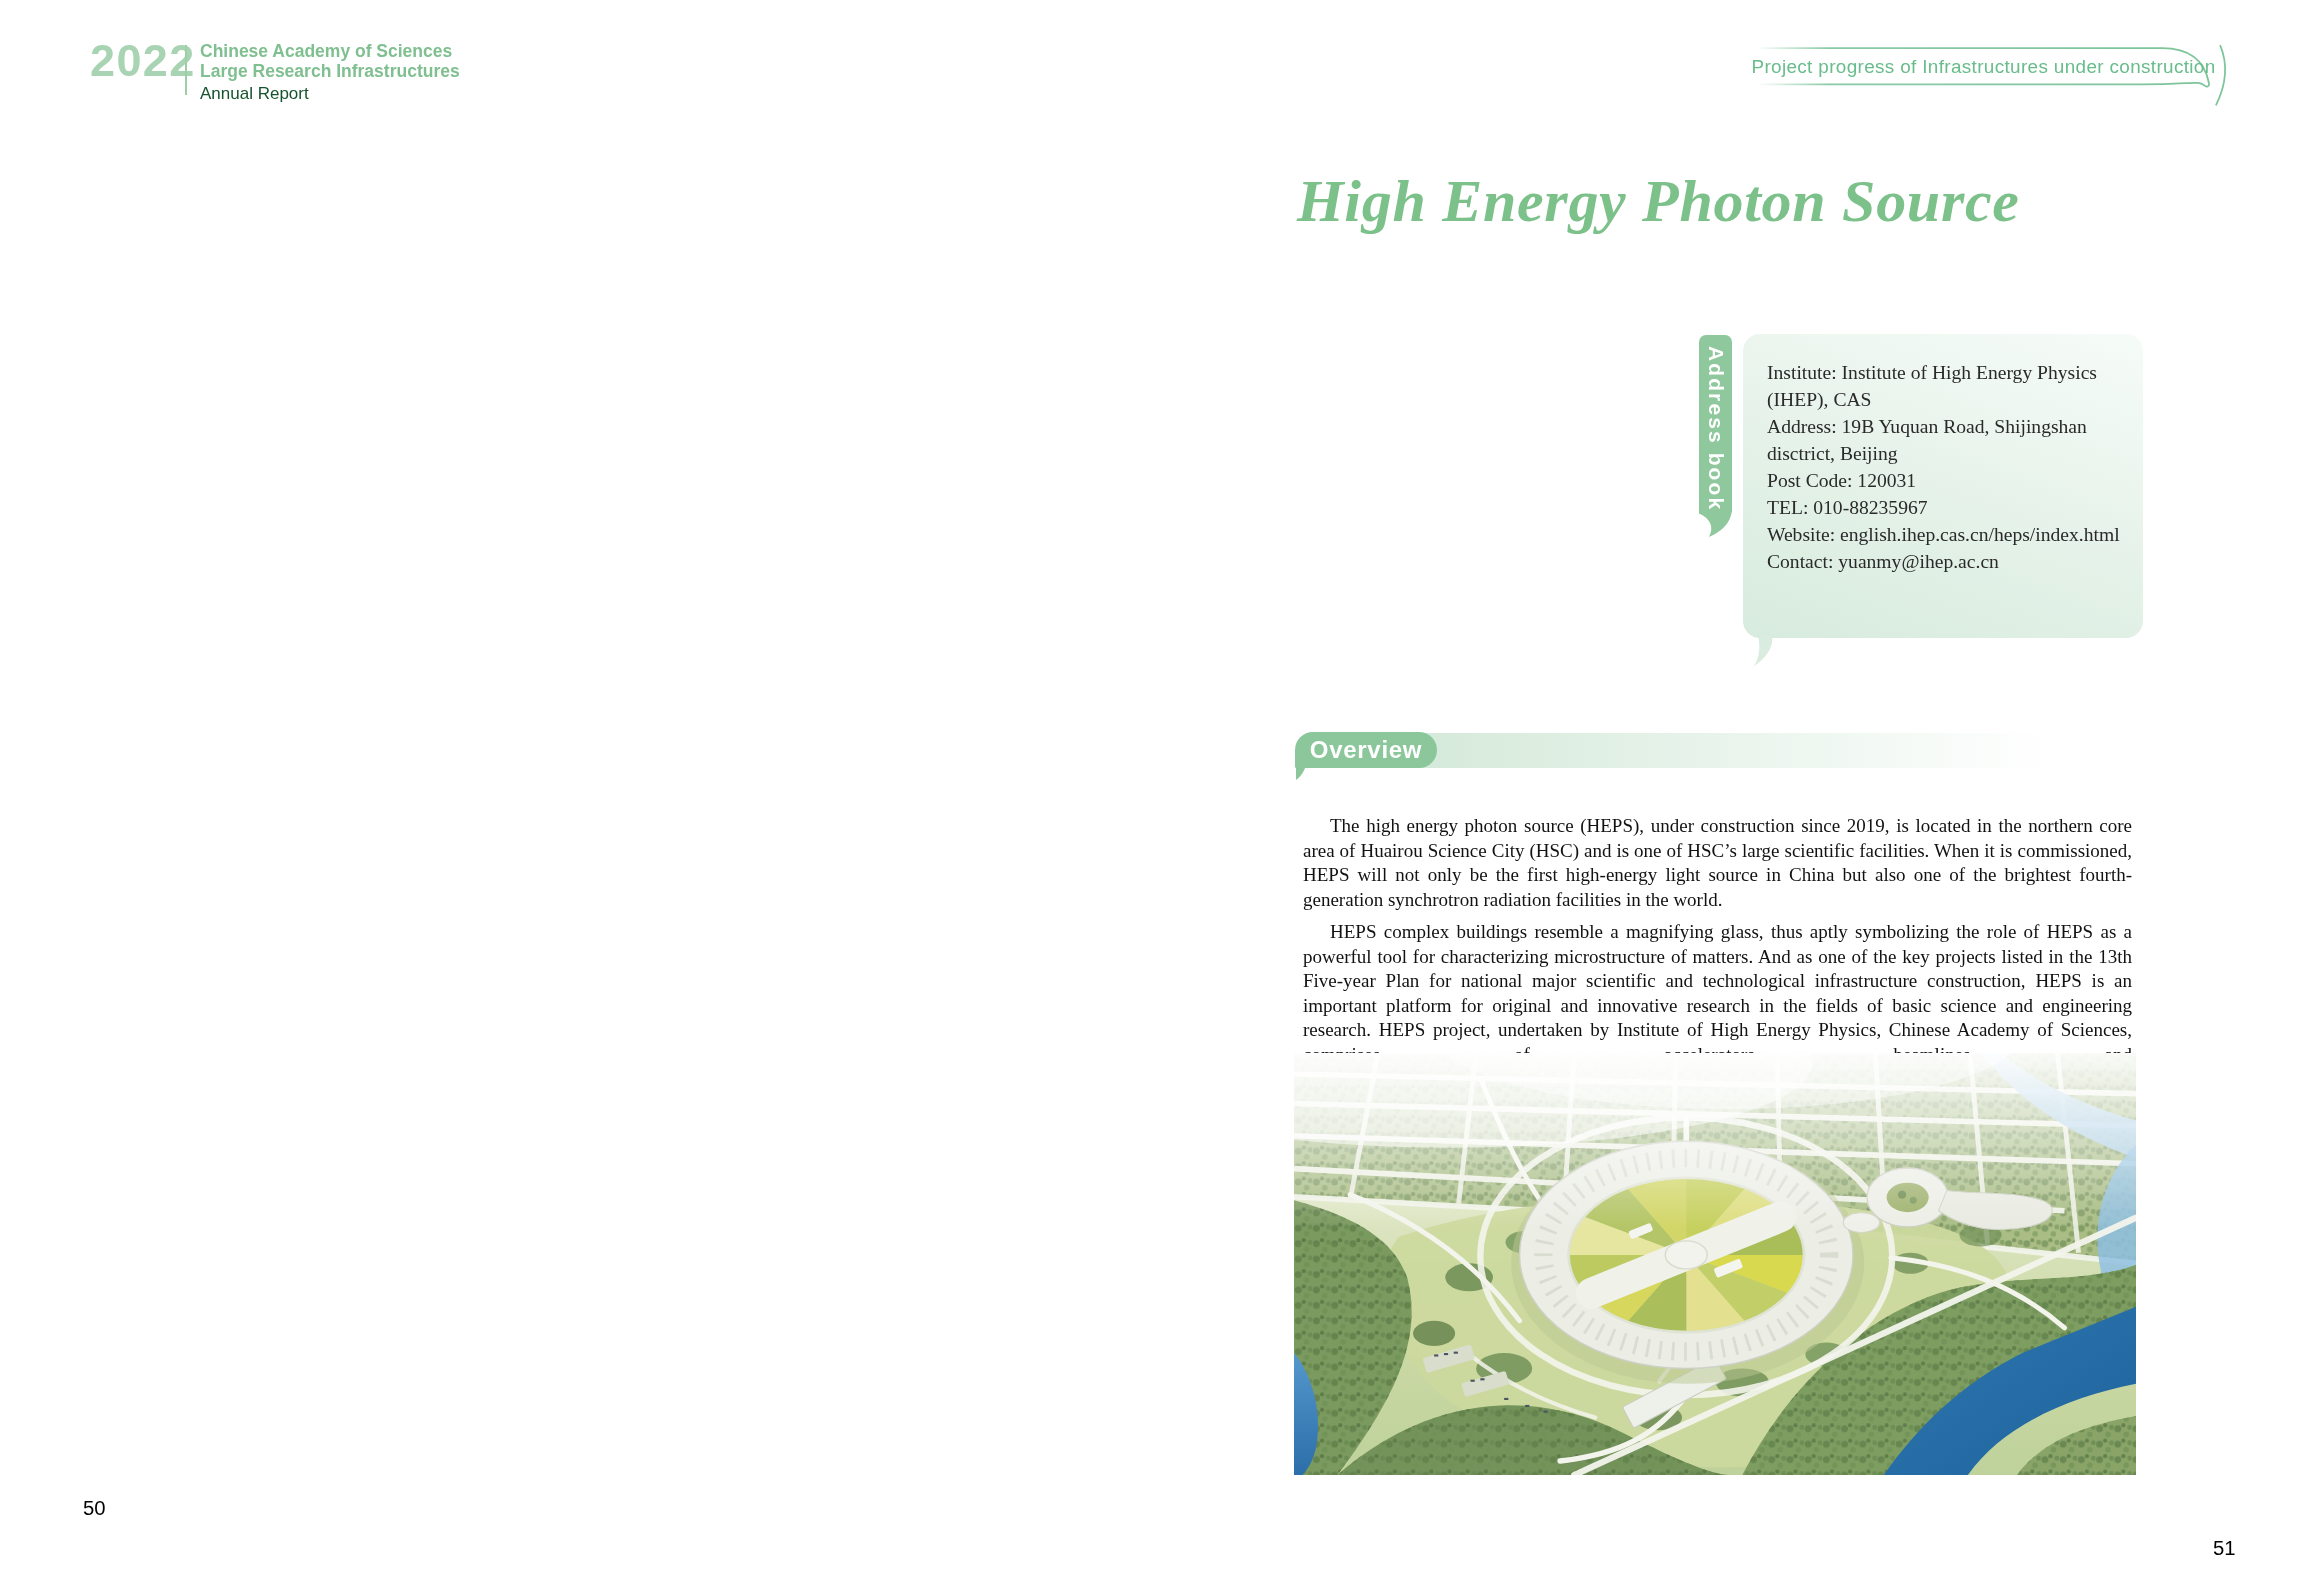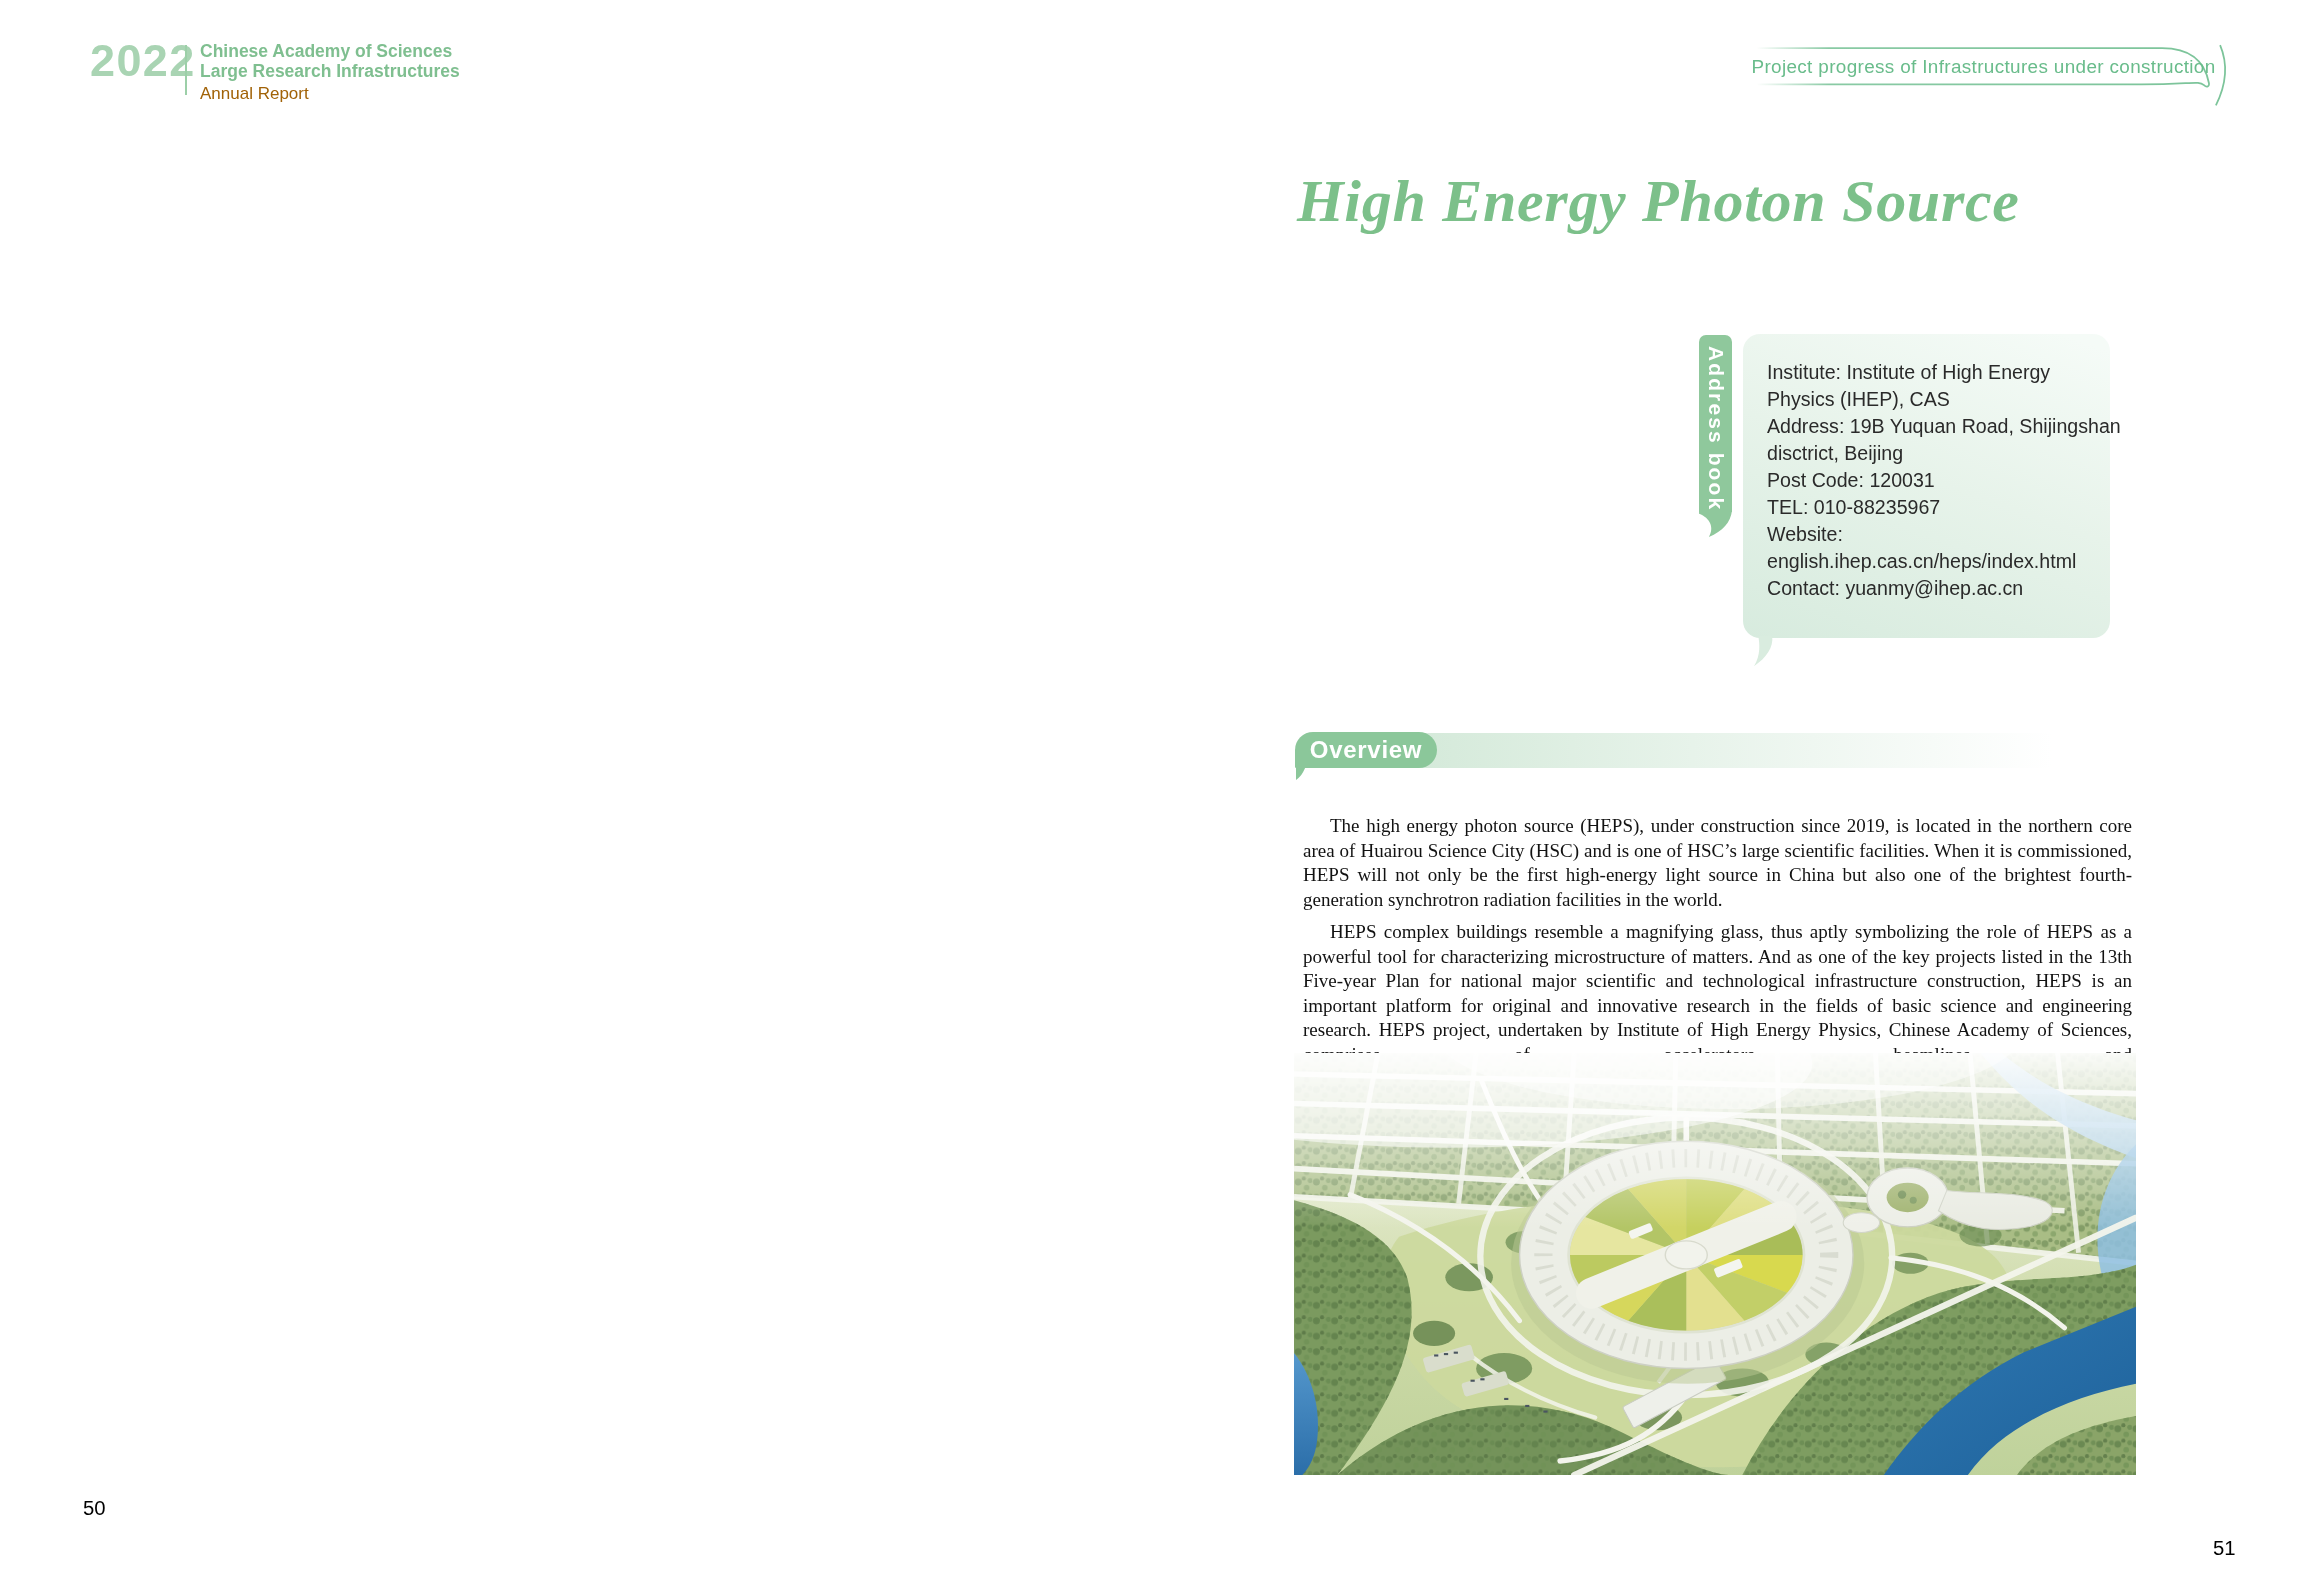--- a/index.html
+++ b/index.html
@@ -4,32 +4,32 @@
 <style>
   html,body{margin:0;padding:0;background:#ffffff;}
   .spread{position:relative;width:2319px;height:1574px;background:#ffffff;overflow:hidden;
           font-family:"Liberation Sans",sans-serif;}
   .abs{position:absolute;}
 
   
   .year{left:90px;top:38px;font-size:45px;font-weight:bold;color:#a9d4b3;letter-spacing:1.4px;line-height:1;}
   .hdr-divider{left:185px;top:45px;width:2.1px;height:50px;background:#9ccfa8;}
   .org{left:200px;top:42px;font-size:17.5px;font-weight:bold;color:#7fbf90;line-height:19.6px;}
-  .report-label{left:200px;top:84px;font-size:17px;color:#a16207;}
+  .report-label{left:200px;top:84px;font-size:17px;color:#14532d;}
 
   
   .page-title{left:1297px;top:168px;font-size:60px;font-weight:bold;color:#7cc08a;
               font-family:"Liberation Serif",serif;letter-spacing:0.7px;line-height:1.1;white-space:nowrap;font-style:italic;}
 
   
   .ab-tab{left:1699px;top:335px;width:33px;height:177px;background:#8fc89c;border-radius:7px 7px 0 0;}
   .ab-tab-label{position:absolute;left:4.9px;top:11.2px;writing-mode:vertical-rl;text-orientation:mixed;
                 color:#ffffff;font-size:21px;font-weight:bold;letter-spacing:2.1px;white-space:nowrap;}
-  .ab-box{left:1743px;top:334px;width:367px;height:304px;border-radius:17px;
-          background:linear-gradient(200deg,#f5fbf7 4%,#e7f3ea 48%,#d7ebde 100%);}
+  .ab-box{left:1743px;top:334px;width:400px;height:304px;border-radius:17px;
+          background:linear-gradient(200deg,#f5fbf7 4%,#e7f3ea 48%,#d7ebde 100%);font-family:Liberation Serif, serif;}
   .ab-text{position:absolute;left:24px;top:25px;width:355px;font-size:19.6px;line-height:27px;color:#2a2a2a;}
   .ab-text div{margin:0;}
 
   
   .ov-band{left:1333px;top:733px;width:757px;height:35px;
            background:linear-gradient(90deg,#cfe7d5 0%,rgba(255,255,255,0) 95%);}
   .ov-pill{left:1295px;top:732px;width:142px;height:36px;background:#8bc79a;
            border-radius:19.6px 19.6px 19.6px 1.4px;display:flex;align-items:center;justify-content:center;}
   .ov-pill span{color:#ffffff;font-size:24px;font-weight:bold;letter-spacing:0.7px;}
   .ov-tail{left:1296px;top:768px;}

